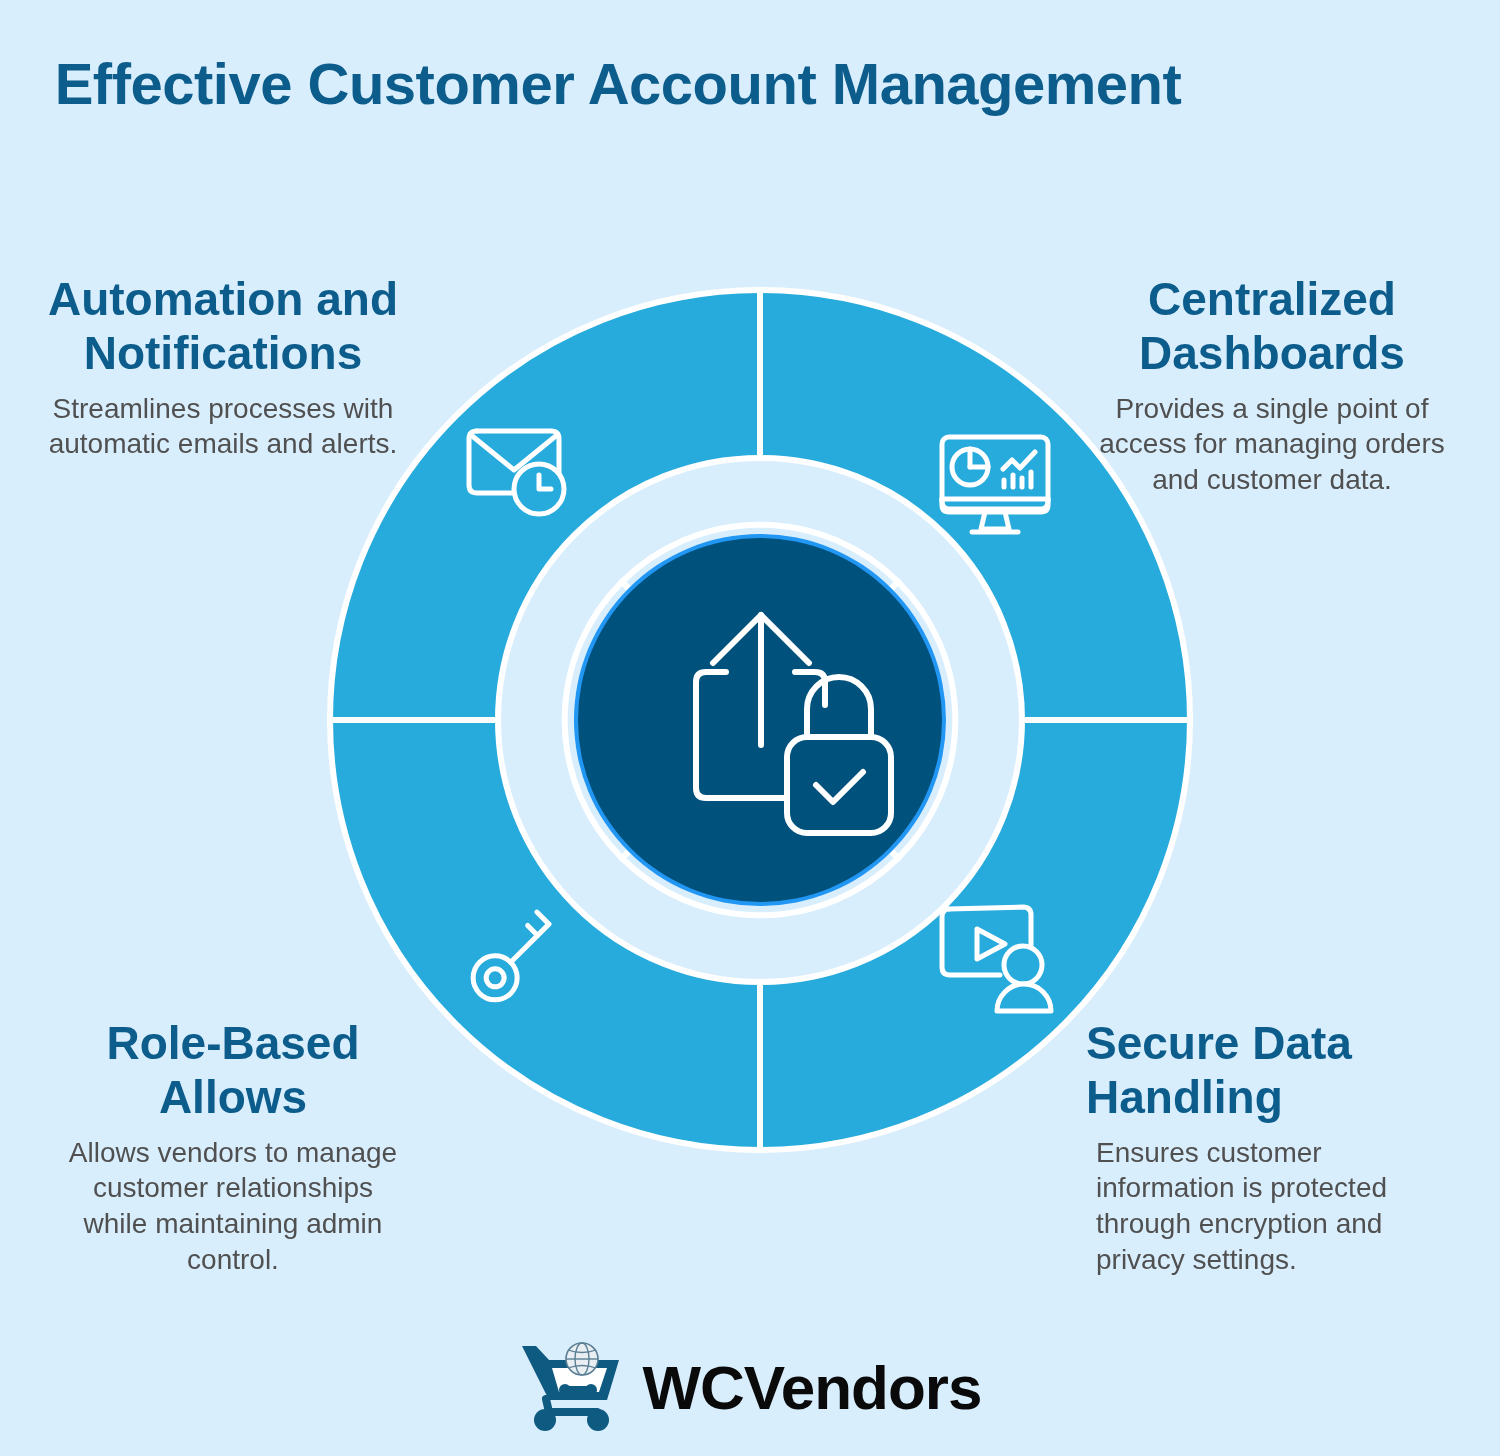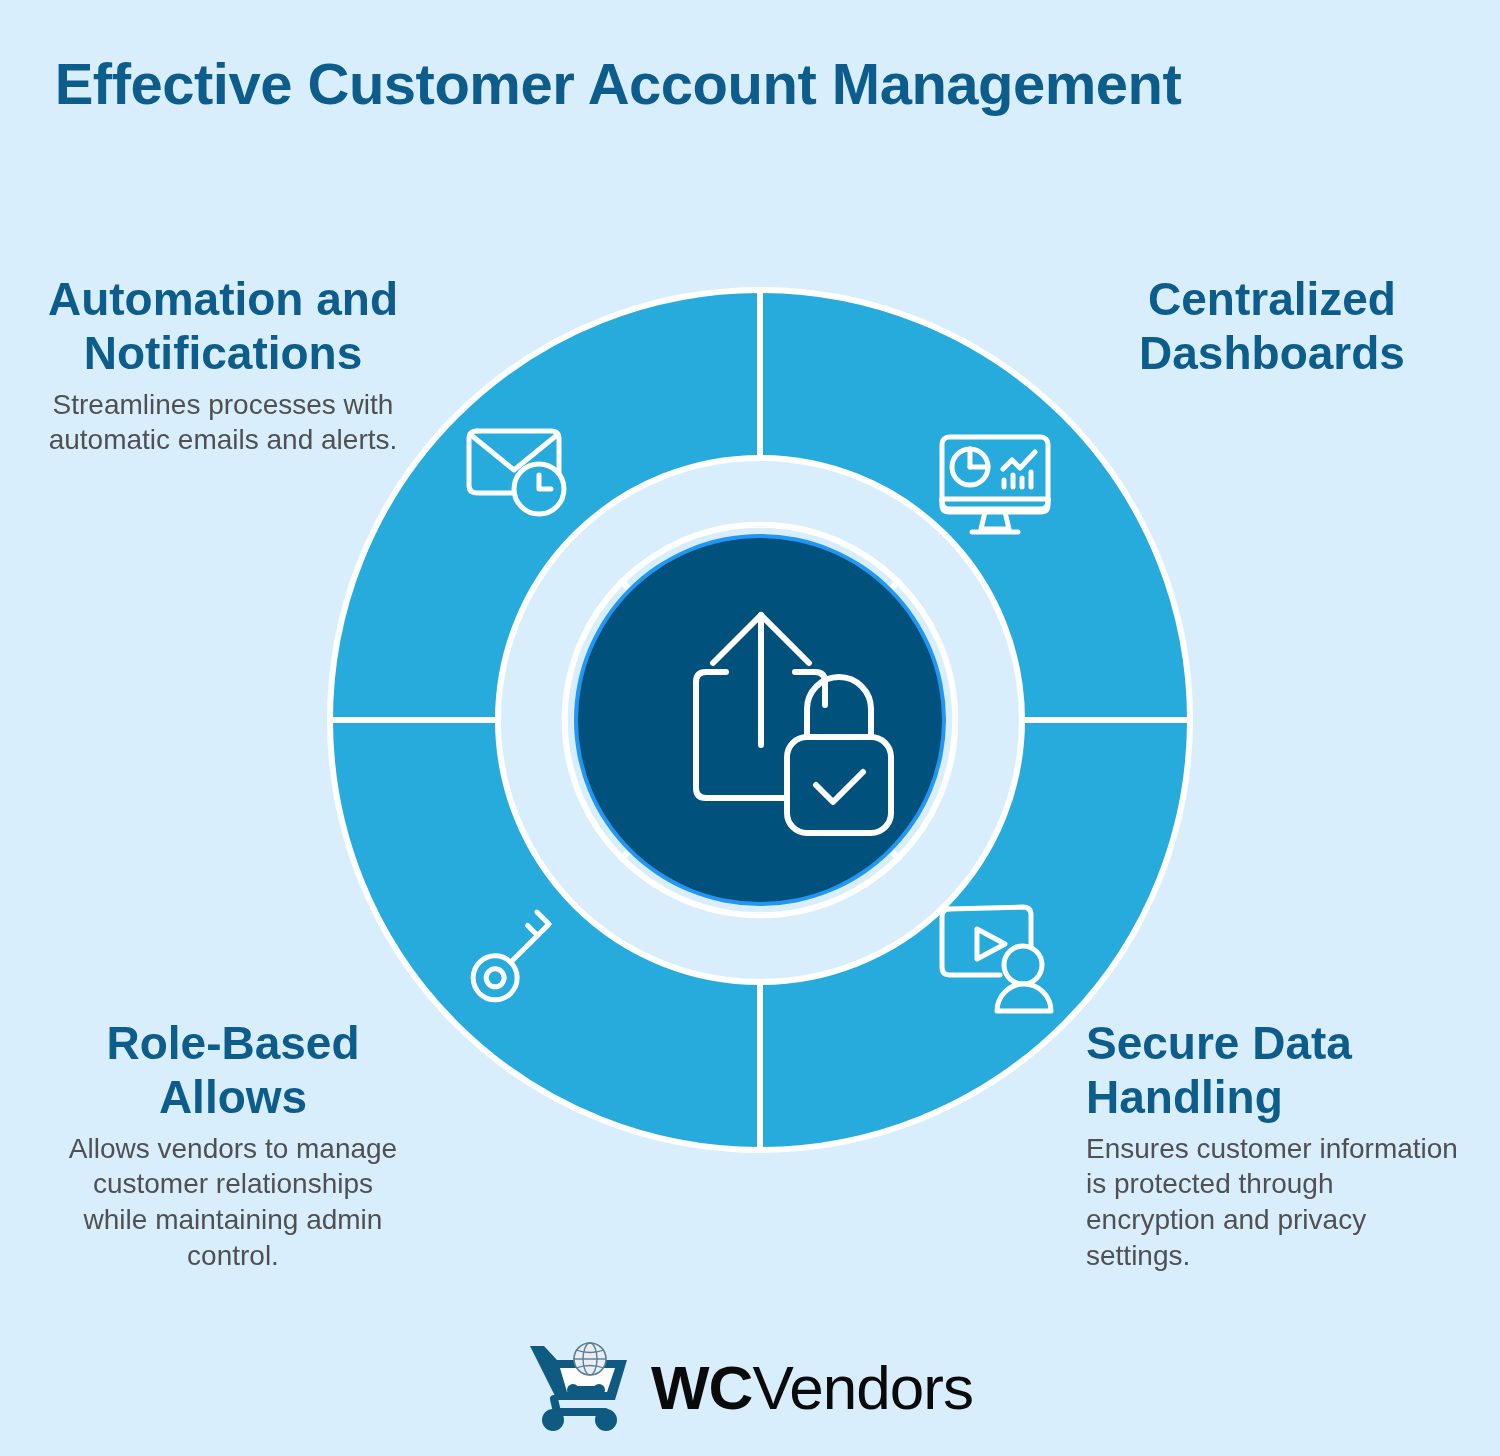--- a/index.html
+++ b/index.html
@@ -42,21 +42,21 @@
   
   .block { position: absolute; }
   .block h3 {
     margin: 0 0 6px 0;
     font-size: 46px;
     font-weight: bold;
     color: #0c5c8c;
     line-height: 1.18;
   }
   .block p {
-    margin: 0;
+    margin: 10px;
     font-size: 28px;
     color: #505050;
     line-height: 1.28;
   }
 
   .block-tl { left: 38px;   top: 272px;  width: 370px; text-align: center; }
   .block-tr { right: 42px;  top: 272px;  width: 372px; text-align: center; }
   .block-bl { left: 58px;   top: 1016px; width: 350px; text-align: center; }
   .block-br { right: 42px;  top: 1016px; width: 372px; text-align: left; }
 
@@ -73,21 +73,21 @@
   }
   .logo-mark { width: 106px; height: 92px; display: block; }
   .logo-text {
     font-size: 62px;
     color: #0a0a0a;
     letter-spacing: -1px;
     line-height: 1;
     white-space: nowrap;
   }
   .logo-text .wc { font-weight: bold; }
-  .logo-text .vendors { font-weight: normal; }
+  .logo-text .vendors { font-weight: bold; }
 </style>
 </head>
 <body>
 
 <div class="page-title">Effective Customer Account Management</div>
 
 <div class="diagram">
   <svg viewBox="0 0 870 870" xmlns="http://www.w3.org/2000/svg" aria-hidden="true">
 
     <g>
@@ -196,20 +196,21 @@
   </svg>
 </div>
 
 <div class="block block-tl">
   <h3>Automation and Notifications</h3>
   <p>Streamlines processes with automatic emails and alerts.</p>
 </div>
 
 <div class="block block-tr">
   <h3>Centralized Dashboards</h3>
+  <p>Provides a single point of access for managing orders and customer data.</p>
 </div>
 
 <div class="block block-bl">
   <h3>Role-Based Allows</h3>
   <p>Allows vendors to manage customer relationships while maintaining admin control.</p>
 </div>
 
 <div class="block block-br">
   <h3>Secure Data Handling</h3>
   <p>Ensures customer information is protected through encryption and privacy settings.</p>

